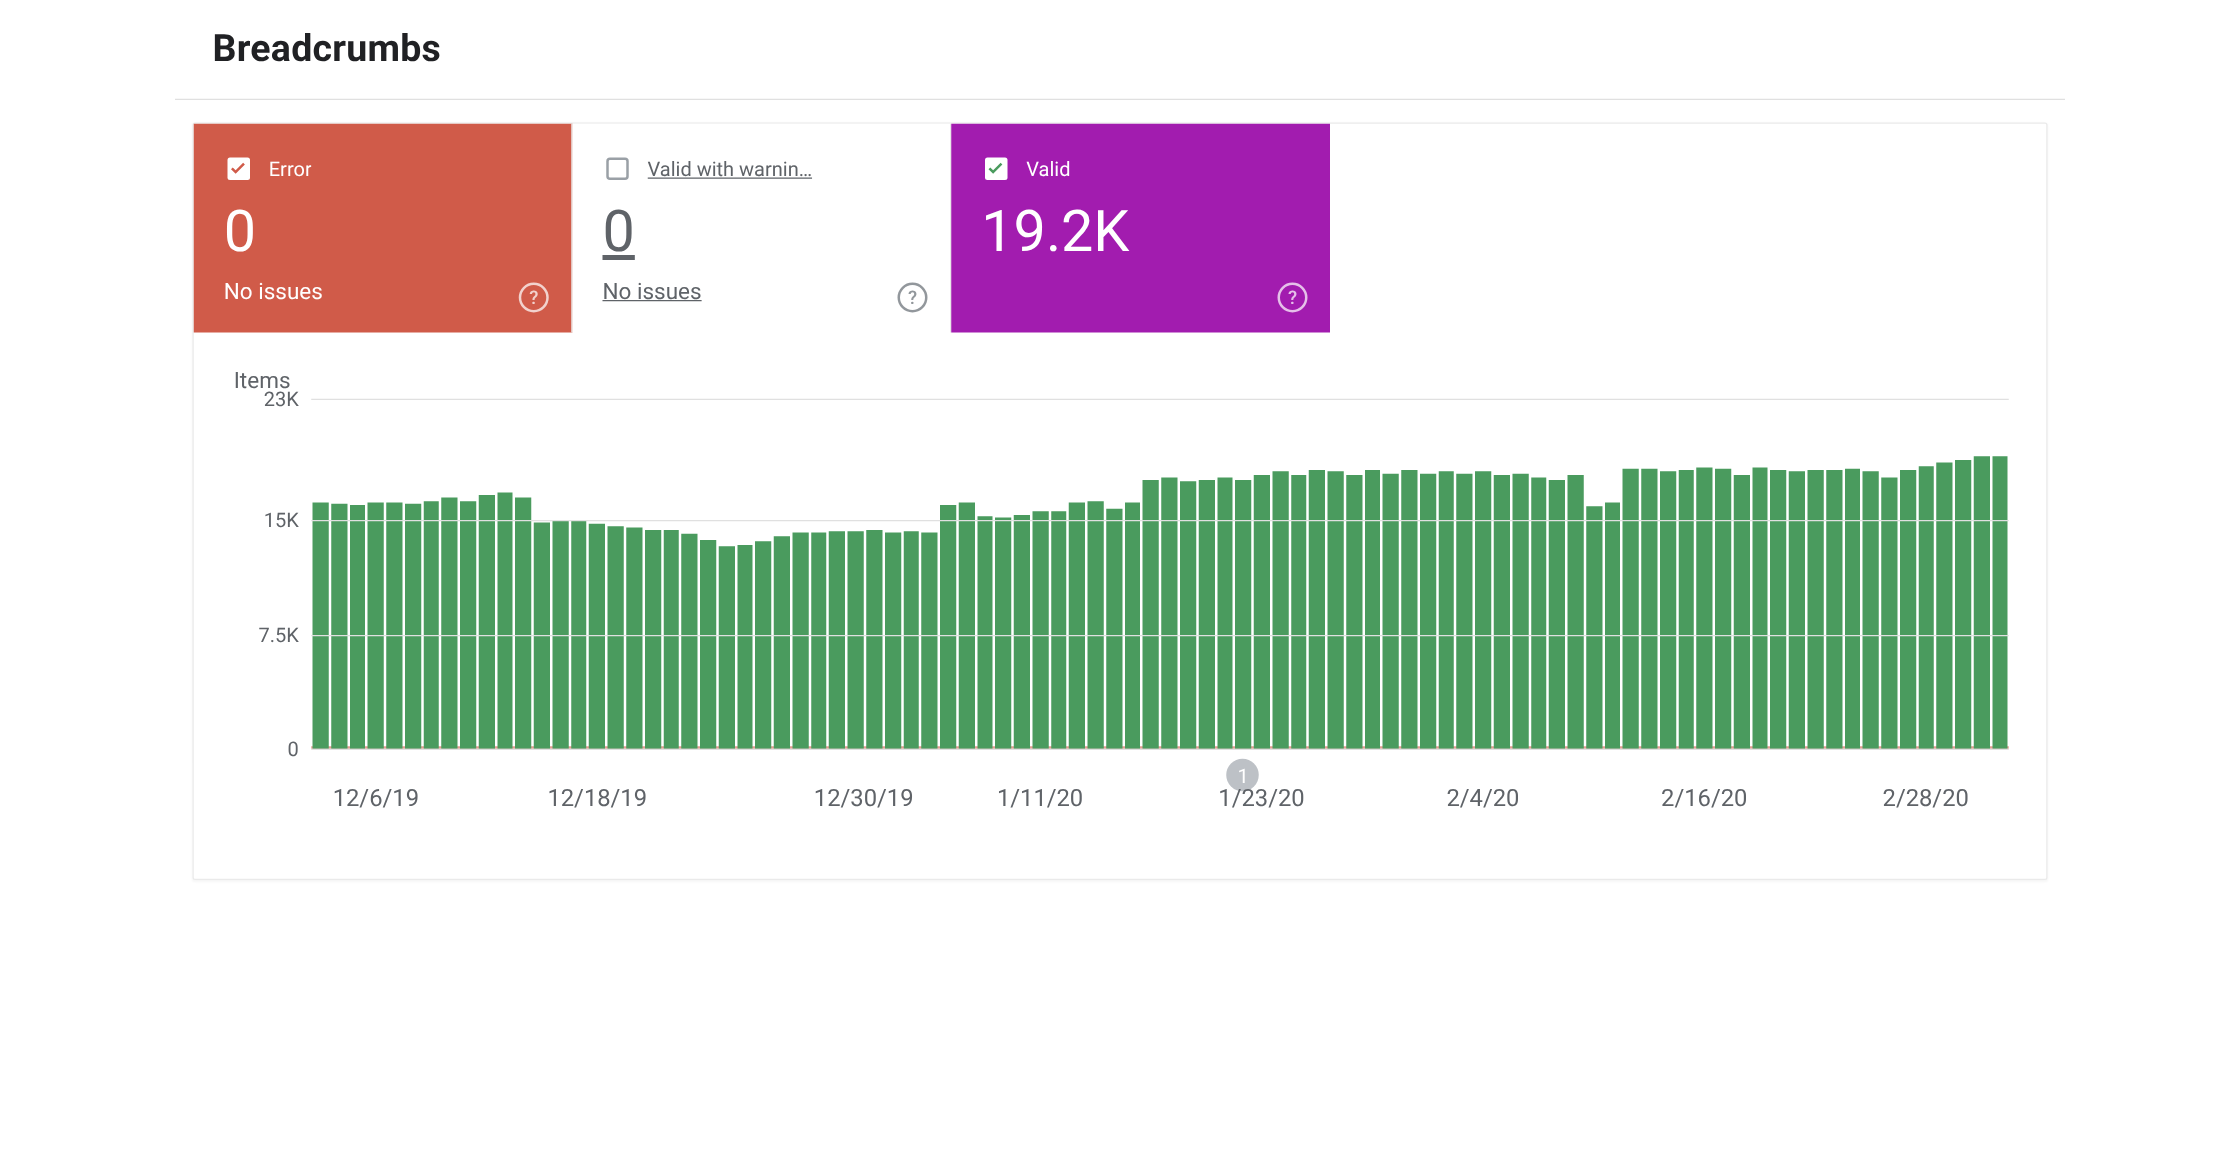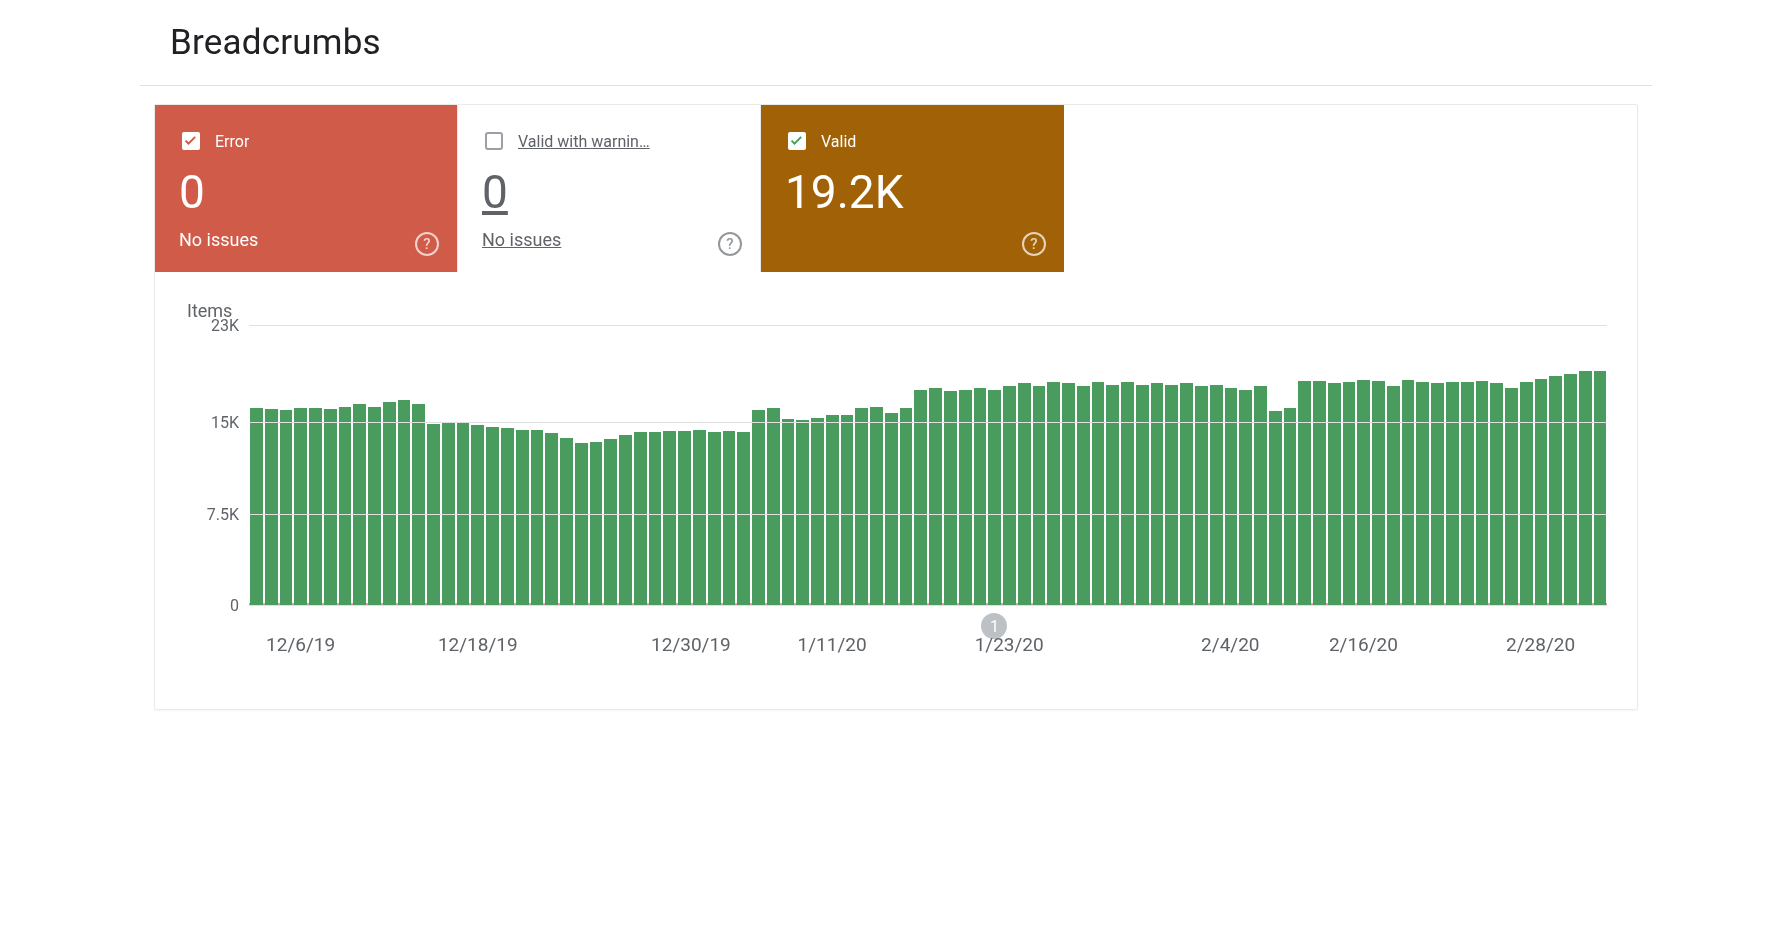--- a/index.html
+++ b/index.html
@@ -1,41 +1,41 @@
 <!DOCTYPE html>
 <html><head>
 <meta charset="utf-8">
 <style>
   * { box-sizing: border-box; }
   html, body { margin:0; padding:0; font-family: Roboto, 'Helvetica Neue', Arial, sans-serif; background:#fff; color:#202124; }
 
   .page { width:1512px; margin:0 auto; }
 
   .header { display:flex; align-items:center; justify-content:space-between; padding:22px 22px 22px 30px; border-bottom:1px solid #e0e0e0; }
-  .title { font-size:35px; font-weight:400; letter-spacing:0.2px; color:#202124; }
+  .title { font-size:30px; font-weight:700; letter-spacing:0.2px; color:#202124; }
 
   .export-btn { display:flex; align-items:center; background:#f1f3f4; border:none; border-radius:4px; padding:14px 24px; cursor:pointer; font-size:20px; font-weight:500; color:#3c4043; letter-spacing:1.5px; }
   .export-btn .ico { margin-right:16px; display:flex; }
   .export-btn svg { width:24px; height:24px; fill:#3c4043; }
 
   .panel { margin:18px 14px 14px 14px; background:#fff; border:1px solid #eaeaea; border-radius:2px; box-shadow:0 1px 2px rgba(0,0,0,0.04); }
 
   .cards { display:flex; }
   .card { position:relative; width:303px; padding:24px 24px 22px 24px; border-right:1px solid #e8e8e8; }
   .card:last-child { border-right:none; }
 
   .card .row { display:flex; align-items:center; }
   .card .lbl { font-size:16px; font-weight:400; margin-left:12px; white-space:nowrap; overflow:hidden; text-overflow:ellipsis; max-width:220px; }
   .card .big { font-size:46px; font-weight:400; margin-top:12px; }
   .card .sub { font-size:18px; margin-top:10px; }
   .card .help { position:absolute; bottom:16px; right:18px; display:flex; }
 
   .card-error  { background:#d05b49; color:#fff; }
   .card-warn   { background:#fff;    color:#5f6368;text-decoration:underline; }
-  .card-valid  { background:#a16207; color:#fff; }
+  .card-valid  { background:#a21caf; color:#fff; }
   .card-warn .lbl, .card-warn .big, .card-warn .sub { color:#5f6368; }
 
   .chk { width:24px; height:24px; display:inline-flex; flex:0 0 24px; }
   .chk svg { width:24px; height:24px; }
   .card-warn .chk.off rect { fill:none; stroke:#9aa0a6; stroke-width:2; }
 
   .help-circle { width:24px; height:24px; border-radius:50%; border:2px solid currentColor; display:flex; align-items:center; justify-content:center; font-size:15px; font-weight:500; opacity:0.85; }
   .card-warn .help-circle { color:#80868b; }
   .card-error .help-circle, .card-valid .help-circle { color:rgba(255,255,255,0.85); }
 
@@ -226,19 +226,19 @@
           <div class="grid-line" style="top: 0%;"></div>
           <div class="y-label" style="top: 0%;">23K</div>
           <div class="marker" style="left: 54.8913%; bottom: -34px;">1</div>
         </div>
       <div class="x-axis" id="xaxis">
           <div class="x-label" style="left: 3.80435%;">12/6/19</div>
           <div class="x-label" style="left: 16.8478%;">12/18/19</div>
           <div class="x-label" style="left: 29.8913%; margin-left: 36px;">12/30/19</div>
           <div class="x-label" style="left: 42.9348%;">1/11/20</div>
           <div class="x-label" style="left: 55.9783%;">1/23/20</div>
-          <div class="x-label" style="left: 69.0217%; margin-left: 44px;">2/4/20</div>
+          <div class="x-label" style="left: 69.0217%;">2/4/20</div>
           <div class="x-label" style="left: 82.0652%;">2/16/20</div>
           <div class="x-label" style="left: 95.1087%;">2/28/20</div>
         </div>
     </div>
   </div>
 </div>
 
 </body></html>

